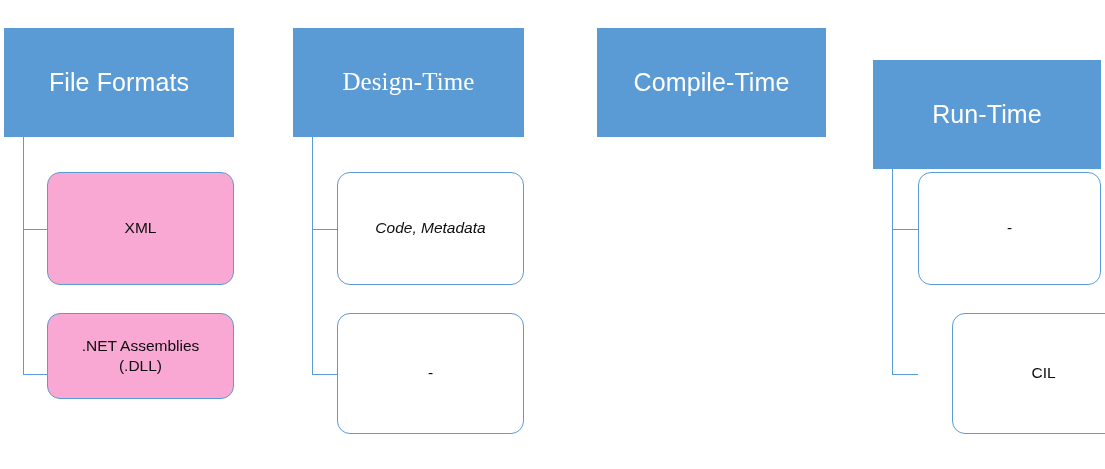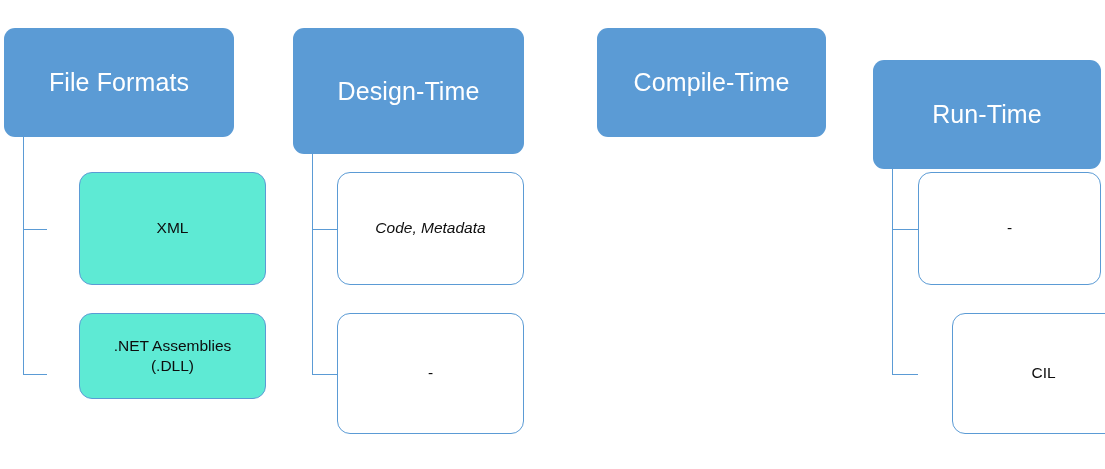--- a/index.html
+++ b/index.html
@@ -27,21 +27,21 @@
     height: 469px;
   }
 
   
   .node-header {
     position: absolute;
     display: flex;
     align-items: center;
     justify-content: center;
     box-sizing: border-box;
-    border-radius: 11px;
+    border-radius: 0;
     background: #5B9BD5;
     color: #ffffff;
     font-size: 25px;
     font-weight: normal;
     letter-spacing: 0.1px;
     text-align: center;
     line-height: 1.15;
     padding: 4px 10px;
     user-select: none;
   }
@@ -58,22 +58,21 @@
     background: #ffffff;
     color: #0d0d0d;
     font-size: 15.5px;
     text-align: center;
     line-height: 1.3;
     padding: 6px 12px;
     white-space: pre-line;
     user-select: none;
   }
   .node-child.tinted {
-    background: #5eead4;
-    margin-left: 32px;
+    background: #f9a8d4;
   }
 
   
   .conn-trunk {
     position: absolute;
     width: 1.4px;
     background: #5B9BD5;
   }
   .conn-stub {
     position: absolute;
@@ -88,21 +87,21 @@
     <div class="column" style="left: 0px;">
       <div class="node-header" style="left: 4px; top: 28px; width: 230px; height: 109px;">File Formats</div>
       <div class="conn-trunk" style="left: 23px; top: 137px; height: 236.5px;"></div>
       <div class="conn-stub" style="left: 23px; top: 228.5px; width: 24px;"></div>
       <div class="node-child tinted" style="left: 47px; top: 172px; width: 187px; height: 113px;">XML</div>
       <div class="conn-stub" style="left: 23px; top: 373.5px; width: 24px;"></div>
       <div class="node-child tinted" style="left: 47px; top: 313px; width: 187px; height: 86px;">.NET Assemblies
 (.DLL)</div>
     </div>
     <div class="column" style="left: 0px;">
-      <div class="node-header" style="left: 293px; top: 28px; width: 231px; height: 126px;">Design-Time</div>
+      <div class="node-header" style="left: 293px; top: 28px; width: 231px; height: 109px; font-family: Liberation Serif, serif;">Design-Time</div>
       <div class="conn-trunk" style="left: 312px; top: 137px; height: 236.5px;"></div>
       <div class="conn-stub" style="left: 312px; top: 228.5px; width: 25px;"></div>
       <div class="node-child" style="left: 337px; top: 172px; width: 187px; height: 113px; font-style: italic;">Code, Metadata</div>
       <div class="conn-stub" style="left: 312px; top: 373.5px; width: 25px;"></div>
       <div class="node-child" style="left: 337px; top: 313px; width: 187px; height: 121px;">-</div>
     </div>
     <div class="column" style="left: 0px;">
       <div class="node-header" style="left: 583px; top: 28px; width: 229px; height: 109px; margin-left: 14px;">Compile-Time</div>
     </div>
     <div class="column" style="left: 0px;">

